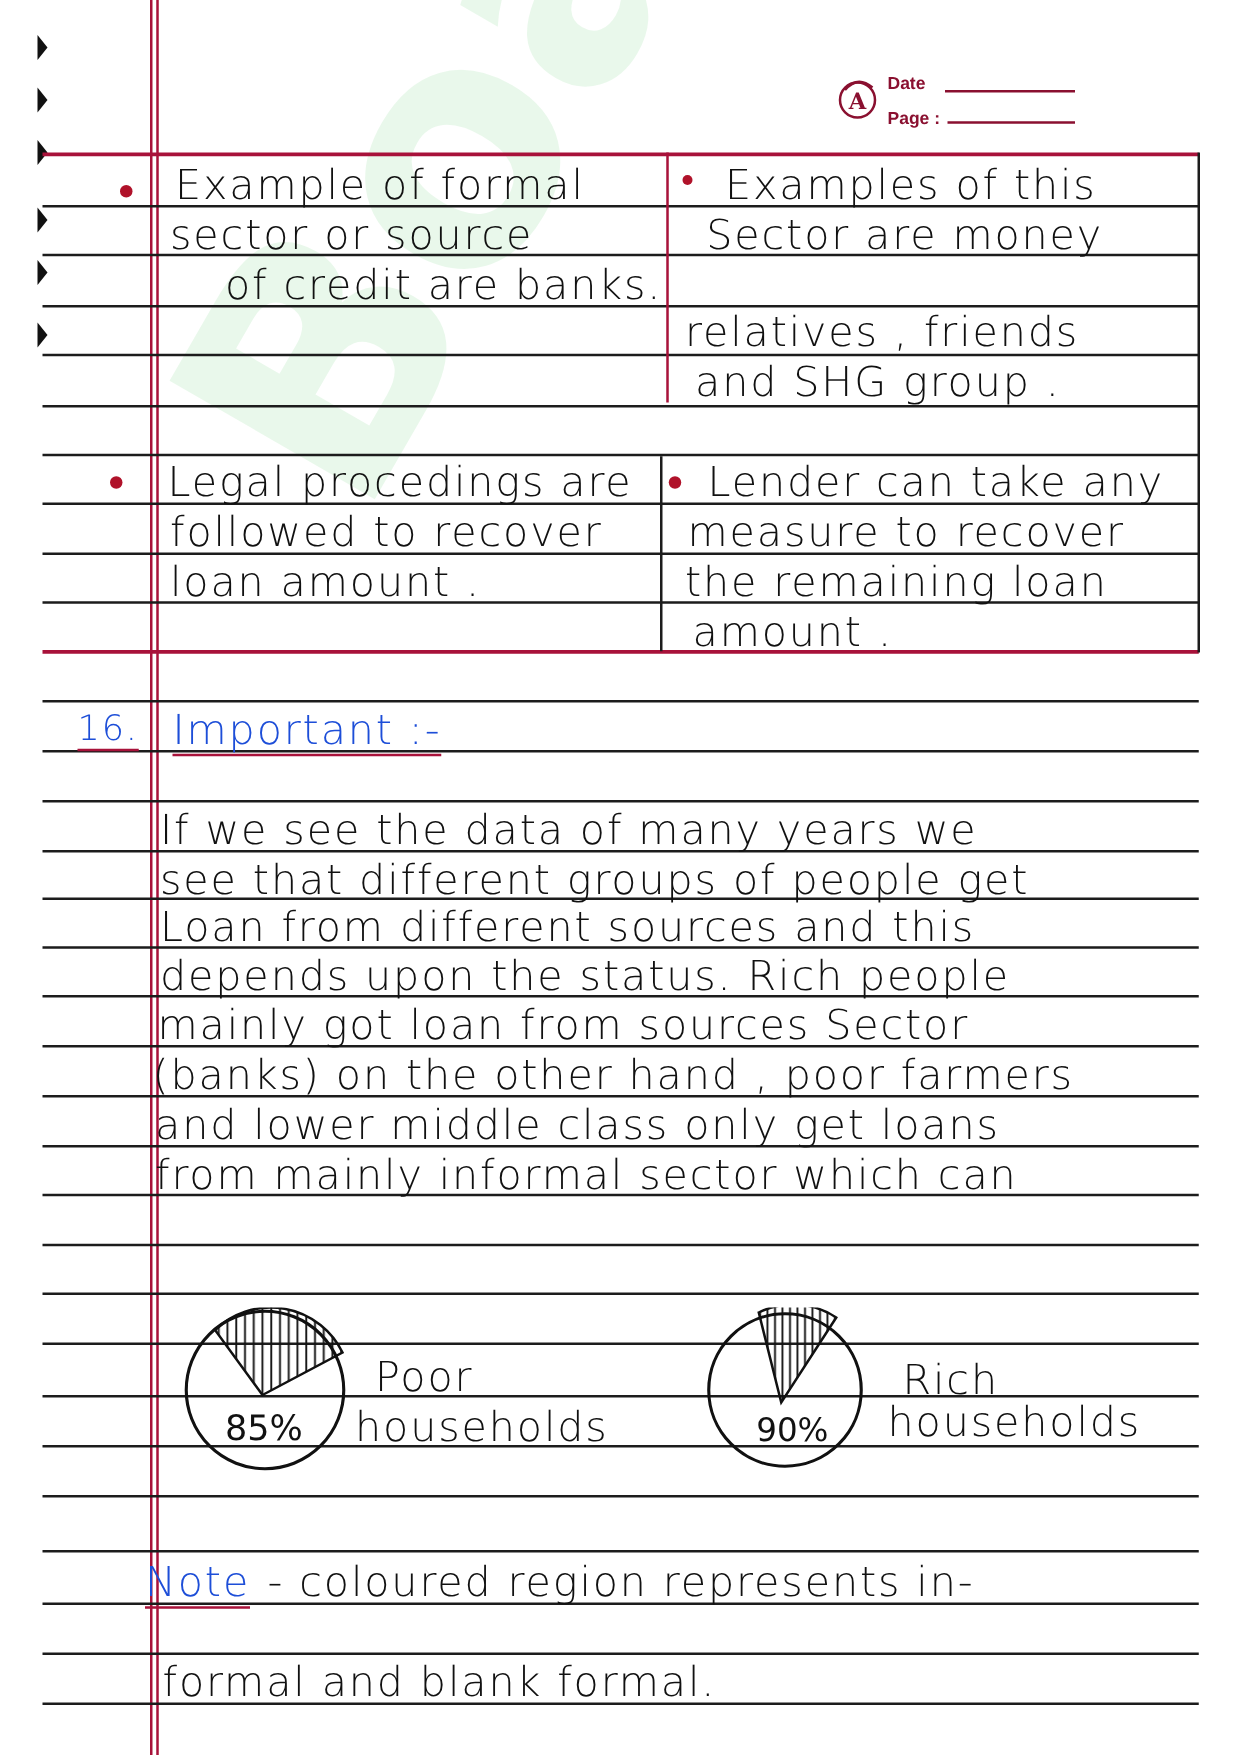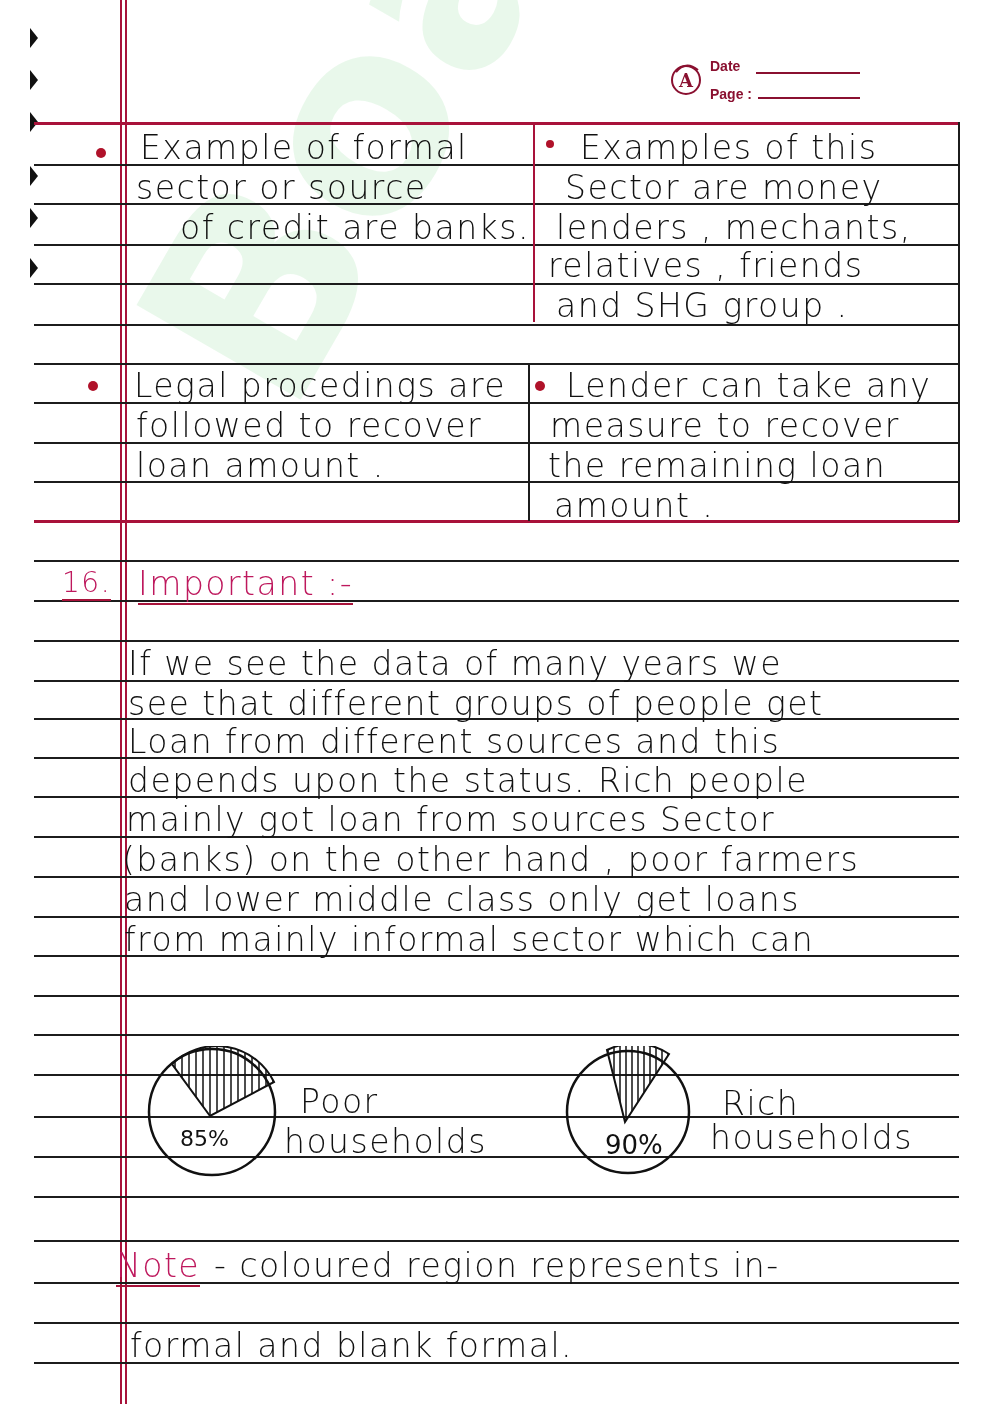--- a/index.html
+++ b/index.html
@@ -15,31 +15,31 @@
     .margin-line { position: absolute; top: 0; bottom: 0; width: 1.5px; background: #a8123a; }
     .vline { position: absolute; width: 2px; background: #1c1c1c; }
     .vline.red { background: #a8123a; width: 1.5px; }
     .binding { position: absolute; left: 30px; width: 8px; height: 20px; }
     .binding::before {
       content: ""; position: absolute; left: 0; top: 0;
       border-left: 8px solid #111; border-top: 10px solid transparent; border-bottom: 10px solid transparent;
     }
     .hw { position: absolute; font-size: 33px; letter-spacing: 1.5px; white-space: nowrap; font-family: "DejaVu Sans", sans-serif; font-weight: 300; }
     .bullet { position: absolute; width: 10px; height: 10px; border-radius: 50%; background: #b0122a; }
-    .red-text { color: #be185d; }
+    .red-text { color: #1d4ed8; }
     .underline-red { border-bottom: 2px solid #a8123a; }
     .header-logo { position: absolute; left: 668px; top: 60px; width: 36px; height: 36px; }
     .header-label { position: absolute; font-size: 14px; color: #8a1030; font-family: "Liberation Sans", sans-serif; font-weight: bold; }
     .header-line { position: absolute; height: 1.5px; background: #8a1030; }
     .watermark {
       position: absolute; left: 80px; top: 300px; font-size: 260px; font-weight: bold;
       color: rgba(120, 210, 130, 0.16); transform: rotate(-60deg); transform-origin: left top;
       font-family: "DejaVu Sans", sans-serif; pointer-events: none; white-space: nowrap;
     }
-    .pie-label { position: absolute; font-size: 22px; }
+    .pie-label { position: absolute; font-size: 28px; }
   </style>
 </head>
 <body>
 
 <div class="page">
 
   <div class="watermark">BoardStudy</div>
 
   <div class="binding" style="top:28px"></div>
   <div class="binding" style="top:70px"></div>
@@ -99,21 +99,20 @@
   <div class="vline" style="left:958px; top:122px; height:400px;"></div>
 
   <div class="bullet" style="left:96px; top:148px;"></div>
   <div class="hw" style="left:140px; top:128px;">Example of formal</div>
   <div class="hw" style="left:136px; top:168px;">sector or source</div>
   <div class="hw" style="left:136px; top:208px;margin-left:44px;">of credit are banks.</div>
 
   <div class="bullet" style="left:546px; top:140px; width:8px; height:8px;"></div>
   <div class="hw" style="left:580px; top:128px;">Examples of this</div>
   <div class="hw" style="left:565px; top:168px;">Sector are money</div>
-  <div class="hw" style="left:556px; top:208px;">lenders , mechants,</div>
   <div class="hw" style="left:548px; top:246px;text-align:right;">relatives , friends</div>
   <div class="hw" style="left:556px; top:286px;">and SHG group .</div>
 
   <div class="bullet" style="left:88px; top:381px;"></div>
   <div class="hw" style="left:134px; top:366px;">Legal procedings are</div>
   <div class="hw" style="left:136px; top:406px;">followed to recover</div>
   <div class="hw" style="left:136px; top:446px;">loan amount .</div>
 
   <div class="bullet" style="left:535px; top:381px;"></div>
   <div class="hw" style="left:566px; top:366px;">Lender can take any</div>

